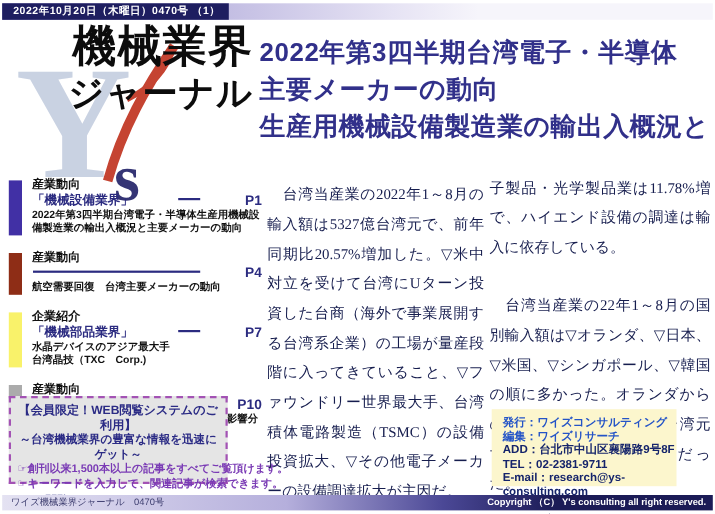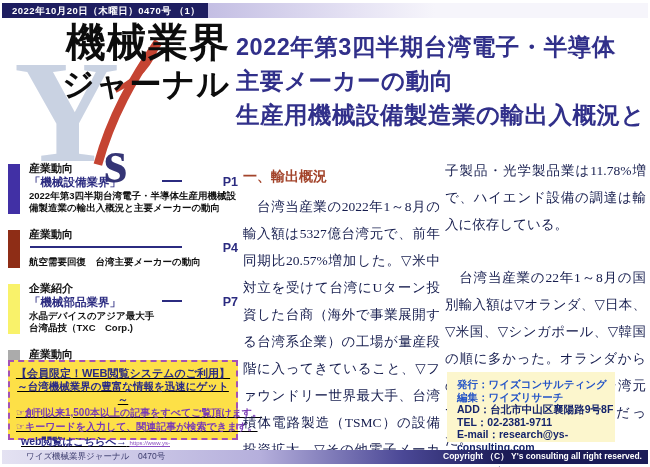--- a/index.html
+++ b/index.html
@@ -40,22 +40,22 @@
   .toc-body { margin-left:9px; flex:1; }
   .toc-cat { font-size:11px; font-weight:bold; color:#111111; line-height:13px; }
   .toc-name-row { display:flex; align-items:center; line-height:14px;gap:40px; }
   .toc-name { font-size:11.5px; font-weight:bold; color:#2b2b80; white-space:nowrap; }
   .toc-leader { flex:1; border-bottom:2px solid #2b2b80; margin:0 1px 3px 1px; }
   .toc-page { font-size:12.5px; font-weight:bold; color:#2b2b80; white-space:nowrap; }
   .toc-desc { font-size:9.5px; font-weight:bold; color:#111111; line-height:12px; margin-top:1px; white-space:pre-line; }
 
   
   .member-box {
-    position:absolute; top:360px; left:8px; width:230px; height:80px;
-    background:#fde047; border:2px dashed #a352b4; padding:4px 5px 3px 5px; text-align:center;text-decoration:underline;
+    position:absolute; top:360px; left:8px; width:199px; height:80px;
+    background:#e5e5e5; border:2px dashed #a352b4; padding:4px 5px 3px 5px; text-align:center;
   }
   .mb-title { font-size:11px; font-weight:bold; color:#2b2b85; line-height:14px; }
   .mb-sub { font-size:10.5px; font-weight:bold; color:#2b2b85; line-height:13px; }
   .mb-bullet { font-size:10px; font-weight:bold; color:#7a3bb5; line-height:14px; text-align:left; padding-left:1px; white-space:nowrap; }
   .mb-web { font-size:10.5px; font-weight:bold; color:#2b2b85; line-height:14px; text-align:left; padding-left:6px; }
   .mb-url { font-size:6px; font-weight:normal; color:#8a4bc0; text-decoration:underline; }
 
   
   .article-col { position:absolute; color:#161d4e;
     font-family:"Liberation Serif","DejaVu Serif",serif;
@@ -74,21 +74,21 @@
   }
   .pub-line { font-size:10.5px; font-weight:bold; line-height:12.5px; color:#15246b; }
   .pub-line.accent { color:#2454c7; }
 
   
   .footerbar {
     position:absolute; bottom:3px; left:2px; right:2px; height:14px;
     background:linear-gradient(90deg,#e4e2f2 0%,#b5afdc 40%,#4b4896 62%,#1b1b56 78%,#1b1b56 100%);
     display:flex; align-items:center; justify-content:space-between;
   }
-  .footer-left { font-size:8.5px; color:#3c3c6e; padding-left:24px; }
+  .footer-left { font-size:8.5px; color:#3c3c6e; padding-left:8px; }
   .footer-right { font-size:8.5px; color:#ffffff; font-weight:bold; padding-right:6px; }
 </style>
 </head>
 <body>
 
 <div class="page">
 
   <div class="topbar">
     <span class="topbar-right">2022年10月20日（木曜日）0470号 （1）</span>
   </div>
@@ -175,21 +175,20 @@
     <div class="mb-sub">～台湾機械業界の豊富な情報を迅速にゲット～</div>
     <div class="mb-bullet">☞創刊以来1,500本以上の記事をすべてご覧頂けます。</div>
     <div class="mb-bullet">☞キーワードを入力して、関連記事が検索できます。</div>
     <div class="mb-web">
       <span>web閲覧はこちらへ→</span>
       <span class="mb-url">https://www.ys-consulting.com.tw/research/UBU/</span>
     </div>
   </div>
 
   <div class="article-col col-mid">
-    <div class="sec-heading">一、輸出概況</div>
     <p class="para">　台湾当産業の2022年1～8月の輸入額は5327億台湾元で、前年同期比20.57%増加した。▽米中対立を受けて台湾にUターン投資した台商（海外で事業展開する台湾系企業）の工場が量産段階に入ってきていること、▽ファウンドリー世界最大手、台湾積体電路製造（TSMC）の設備投資拡大、▽その他電子メーカーの設備調達拡大が主因だ。</p>
 
   </div>
 
   <div class="article-col col-right">
     <p class="para">子製品・光学製品業は11.78%増で、ハイエンド設備の調達は輸入に依存している。</p>
     <p class="para">　台湾当産業の22年1～8月の国別輸入額は▽オランダ、▽日本、▽米国、▽シンガポール、▽韓国の順に多かった。オランダからの輸入額は1404億4500万台湾元で、前年同期比10.47%増だった。</p>
     <p class="continued">（2面に続く）</p>
   </div>
 

